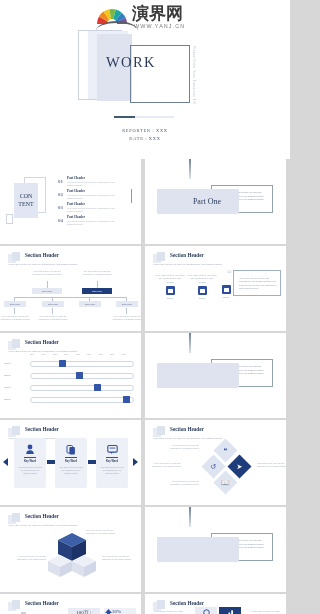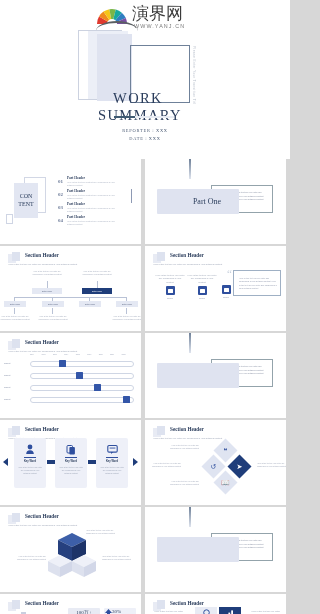--- a/index.html
+++ b/index.html
@@ -12,35 +12,35 @@
   .page { position:relative; width:290px; height:614px; background:#d7d7d7; }
 
   
   .title-slide {
     position:relative; width:290px; height:159px; background:#ffffff;
   }
   .logo { position:absolute; left:96px; top:4px; width:98px; height:28px; }
   .logo-fan { position:absolute; left:0; top:0; width:32px; height:22px; }
   .logo-arc { position:absolute; left:0px; top:17px; width:42px; height:10px;
     border-top:2px solid #5a5f63; border-radius:50%/100% 100% 0 0; }
-  .logo-cn { position:absolute; left:36px; top:0px; font-size:17px; font-weight:normal;
+  .logo-cn { position:absolute; left:36px; top:0px; font-size:17px; font-weight:bold;
     color:#3b3b3b; letter-spacing:0px; line-height:18px; font-family:"DejaVu Sans", sans-serif;}
   .logo-url { position:absolute; left:38px; top:19px; font-size:5.4px; color:#7b7b7b;
     letter-spacing:1.1px; font-family:"Liberation Sans", sans-serif; }
 
   .ts-stage { position:absolute; left:0; top:28px; width:290px; height:100px; }
   .ts-rect-outline { position:absolute; left:78px; top:2px; width:44px; height:70px;
     border:1px solid #ccd2e0; background:transparent; }
   .ts-rect-l1 { position:absolute; left:88px; top:3px; width:40px; height:68px; background:#eceff7; }
   .ts-rect-l2 { position:absolute; left:97px; top:6px; width:35px; height:67px; background:#dfe3f0; }
   .ts-frame { position:absolute; left:130px; top:17px; width:60px; height:58px;
     border:1px solid #6f8199; }
-  .ts-title { position:absolute; left:98px; top:26px; width:80px; text-align:center;
+  .ts-title { position:absolute; left:106px; top:26px; width:80px; text-align:left;
     font-family:"Liberation Serif", serif; font-size:14.5px; letter-spacing:1.4px;
-    color:#2b3d5c; line-height:17px;margin-top:36px; }
+    color:#2b3d5c; line-height:17px; }
   .ts-vtext { position:absolute; left:186px; top:18px; width:10px; height:58px;
     writing-mode:vertical-rl; font-size:3.2px; color:#b9c0cc; letter-spacing:.4px;
     white-space:nowrap; overflow:hidden; }
   .ts-bar { position:absolute; left:114px; top:116px; width:60px; height:2.4px; background:#e7ebf3; }
   .ts-bar i { display:block; width:21px; height:2.4px; background:#3f5a72; }
   .ts-meta { position:absolute; left:0; top:127px; width:290px; text-align:center;
     font-size:4.4px; color:#4a5a73; letter-spacing:.8px; line-height:8px;
     font-family:"Liberation Serif", serif; }
 
   
@@ -177,21 +177,20 @@
       <div class="logo-url">WWW.YANJ.CN</div>
     </div>
 
     <div class="ts-stage">
       <div class="ts-rect-outline"></div>
       <div class="ts-rect-l1"></div>
       <div class="ts-rect-l2"></div>
       <div class="ts-frame"></div>
       <div class="ts-title">
         <div>WORK</div>
-        <div>SUMMARY</div>
       </div>
       <div class="ts-vtext">Please Enter Your Transition Title Here</div>
     </div>
 
     <div class="ts-bar">
         <i></i>
       </div>
     <div class="ts-meta">
       <div>
         <span>REPORTER：</span><span>XXX</span>

